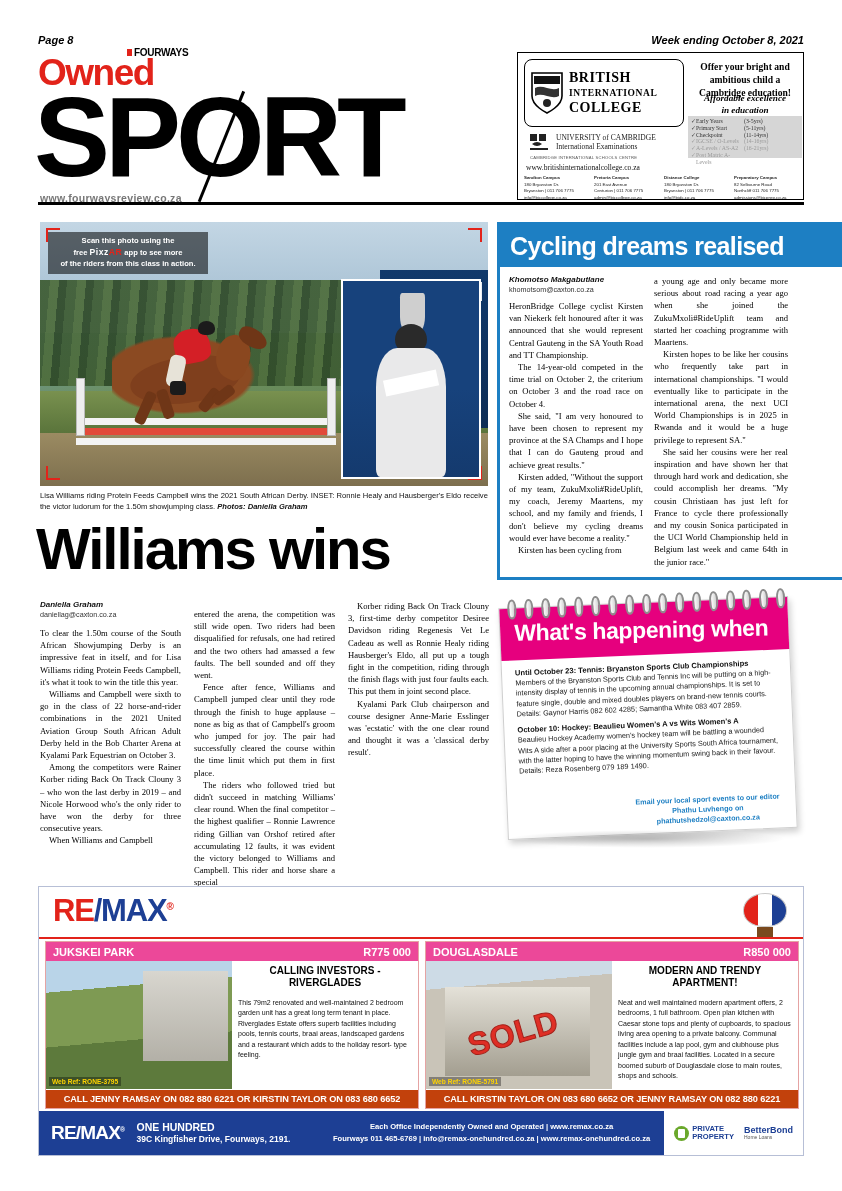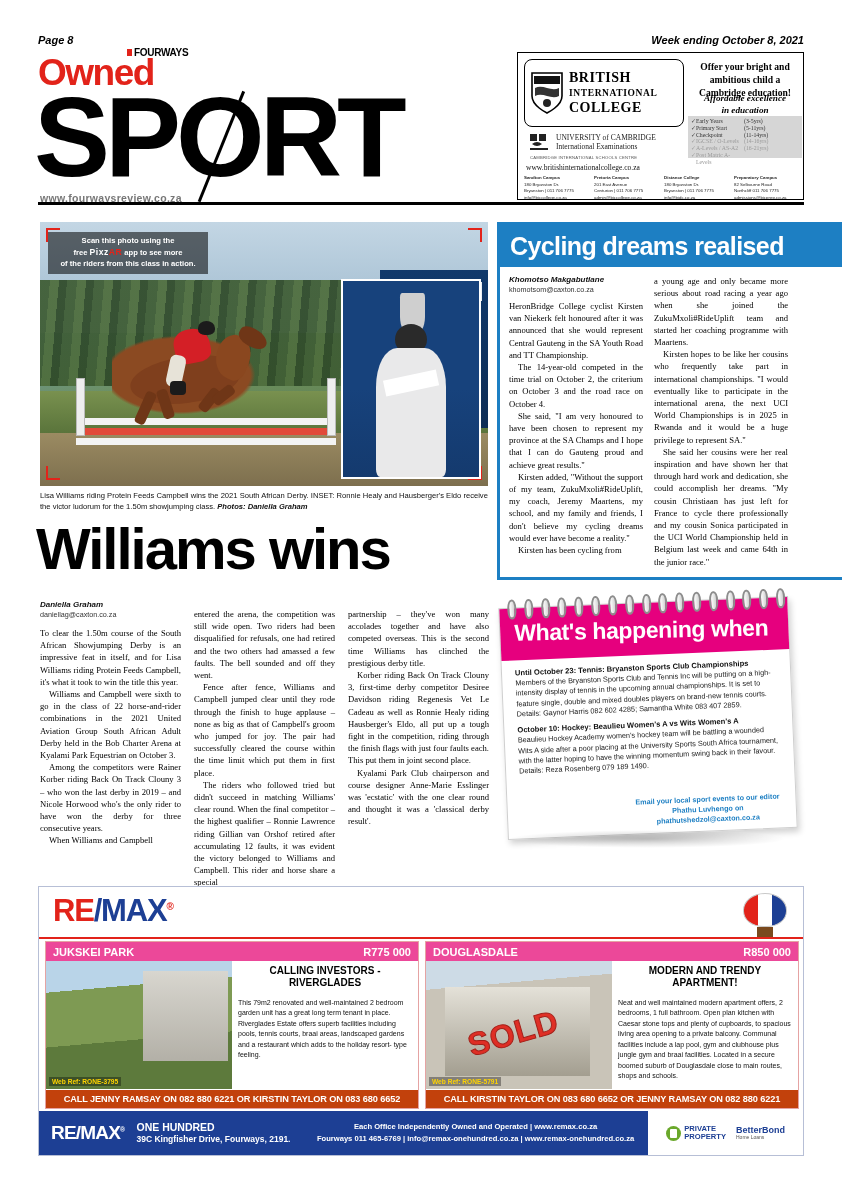--- a/index.html
+++ b/index.html
@@ -295,21 +295,21 @@
   }
   .remax-footer {
     position:absolute; left:0; bottom:0; width:100%; height:44px; background:#1d3f94; display:flex; align-items:center;
   }
   .rf-logo { font-family:"Liberation Sans", sans-serif; font-weight:bold; font-size:19px; color:#fff; margin-left:12px; letter-spacing:-0.8px; }
   .rf-office { margin-left:12px; color:#fff; font-family:"Liberation Sans", sans-serif; line-height:1.3; }
   .rf-office .l1 { font-size:10.5px; font-weight:bold; }
   .rf-office .l2 { font-size:8.5px; font-weight:bold; }
   .rf-center { margin-left:auto; margin-right:14px; text-align:center; color:#fff;
     font-family:"Liberation Sans", sans-serif; font-size:7.6px; line-height:1.55; font-weight:bold; }
-  .rf-partners { display:flex; align-items:center; gap:10px; background:#fff; height:100%; padding:0 18px; }
+  .rf-partners { display:flex; align-items:center; gap:10px; background:#fff; height:100%; padding:0 10px; }
   .pp-logo { display:flex; align-items:center; gap:3px; }
   .pp-mark { width:15px; height:15px; border-radius:50%; background:#6aa82b; position:relative; }
   .pp-mark::after { content:""; position:absolute; left:4px; top:3px; width:7px; height:9px; background:#fff; border-radius:1px; }
   .pp-txt { font-family:"Liberation Sans", sans-serif; font-weight:bold; font-size:7.6px; color:#1d3f94; line-height:1.05; }
   .bb-txt { font-family:"Liberation Sans", sans-serif; font-weight:bold; font-size:9px; color:#1d3f94; line-height:1.05; }
   .bb-txt small { display:block; font-size:5px; color:#555; font-weight:normal; }
 </style>
 </head>
 <body>
 
@@ -463,21 +463,20 @@
     </div>
     <div class="main-col">
         <div id="main-col2">
           <p class="first">entered the arena, the competition was still wide open. Two riders had been disqualified for refusals, one had retired and the two others had amassed a few faults. The bell sounded and off they went.</p>
           <p>Fence after fence, Williams and Campbell jumped clear until they rode through the finish to huge applause – none as big as that of Campbell's groom who jumped for joy. The pair had successfully cleared the course within the time limit which put them in first place.</p>
           <p>The riders who followed tried but didn't succeed in matching Williams' clear round. When the final competitor – the highest qualifier – Ronnie Lawrence riding Gillian van Orshof retired after accumulating 12 faults, it was evident the victory belonged to Williams and Campbell. This rider and horse share a special</p>
         </div>
       </div>
     <div class="main-col">
         <div id="main-col3">
-          <p class="first">partnership – they've won many accolades together and have also competed overseas. This is the second time Williams has clinched the prestigious derby title.</p>
           <p>Korber riding Back On Track Clouny 3, first-time derby competitor Desiree Davidson riding Regenesis Vet Le Cadeau as well as Ronnie Healy riding Hausberger's Eldo, all put up a tough fight in the competition, riding through the finish flags with just four faults each. This put them in joint second place.</p>
           <p>Kyalami Park Club chairperson and course designer Anne-Marie Esslinger was 'ecstatic' with the one clear round and thought it was a 'classical derby result'.</p>
         </div>
       </div>
   </div>
 
   <div class="cycling-box">
     <div class="cycling-head">
       <span>Cycling dreams realised</span>
     </div>

